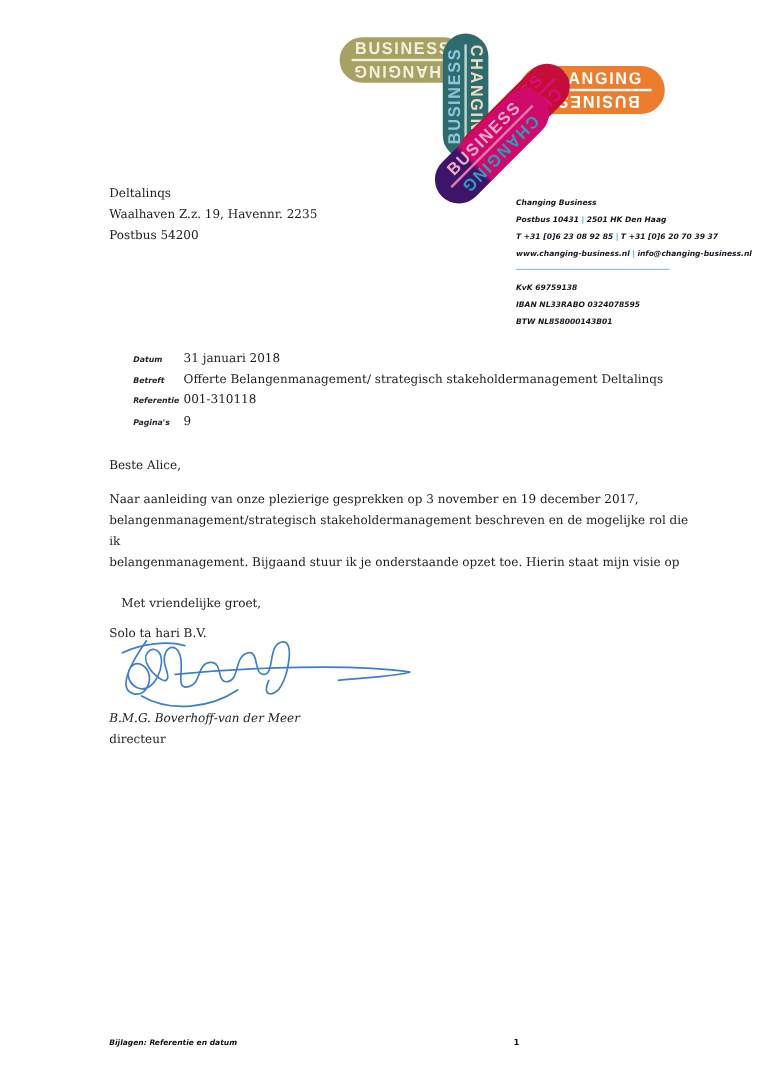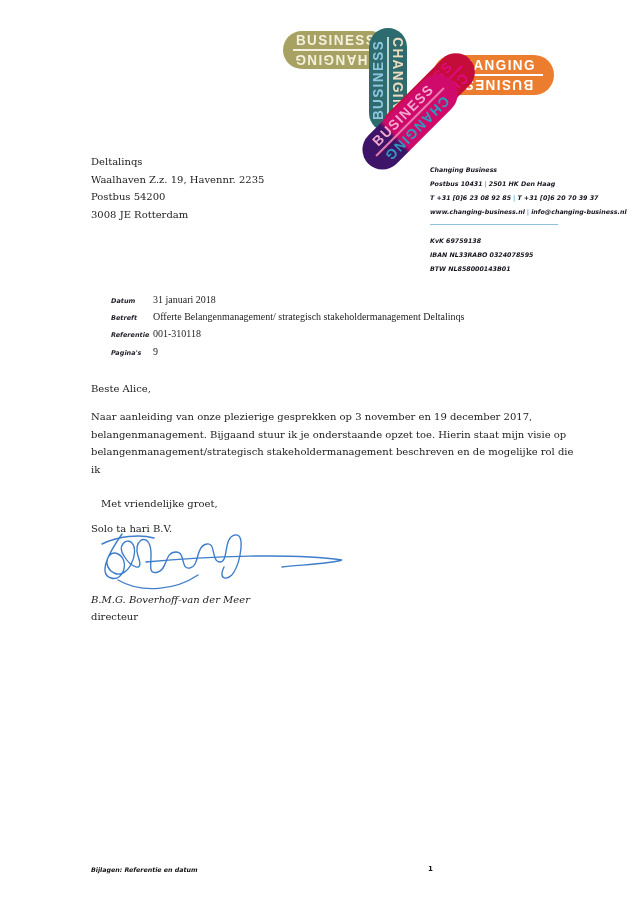--- a/index.html
+++ b/index.html
@@ -59,21 +59,21 @@
   .sender .pipe{color:#56a6d8;padding:0 2px;}
   .sender .rule{width:128px;height:1px;background:#8fc0dd;margin:5px 0 9px 0;}
 
   
   .meta{position:absolute;left:91px;top:294px;}
   .meta .row{display:flex;height:17.2px;align-items:baseline;}
   .meta .label{
     width:42px;flex:0 0 42px;font-family:"DejaVu Sans", sans-serif;font-style:italic;
     font-size:6.5px;color:#23232d;font-weight:bold;padding-left:20px;
   }
-  .meta .value{font-size:10px;color:#1c1c1c;white-space:nowrap;font-family:Liberation Serif, serif;}
+  .meta .value{font-size:10px;color:#1c1c1c;white-space:nowrap;}
 
   
   .salutation{position:absolute;left:91px;top:383px;font-size:10px;}
   .paragraph{position:absolute;left:91px;top:408px;font-size:10px;line-height:17.5px;width:490px;}
   .closing{position:absolute;left:101px;top:498px;font-size:10px;}
   .company{position:absolute;left:91px;top:523px;font-size:10px;}
   .signature{position:absolute;left:88px;top:522px;z-index:5;}
   .signer-name{position:absolute;left:91px;top:594px;font-size:10px;font-style:italic;}
   .signer-title{position:absolute;left:91px;top:611px;font-size:10px;}
 
@@ -117,21 +117,20 @@
       <span class="word word1">BUSINESS</span>
       <span class="rule"></span>
       <span class="word word2 flip">CHANGING</span>
     </div>
   </div>
 
   <div class="recipient">
     <div>Deltalinqs</div>
     <div>Waalhaven Z.z. 19, Havennr. 2235</div>
     <div>Postbus 54200</div>
-    <div>3008 JE Rotterdam</div>
   </div>
 
   <div class="sender">
     <div>Changing Business</div>
     <div><span>Postbus 10431</span><span class="pipe">|</span><span>2501 HK Den Haag</span></div>
     <div><span>T +31 [0]6 23 08 92 85</span><span class="pipe">|</span><span>T +31 [0]6 20 70 39 37</span></div>
     <div><span>www.changing-business.nl</span><span class="pipe">|</span><span>info@changing-business.nl</span></div>
     <div class="rule"></div>
     <div>KvK 69759138</div>
     <div>IBAN NL33RABO 0324078595</div>
@@ -154,22 +153,22 @@
     <div class="row">
       <span class="label">Pagina's</span>
       <span class="value">9</span>
     </div>
   </div>
 
   <div class="salutation">Beste Alice,</div>
 
   <div class="paragraph">
     <div>Naar aanleiding van onze plezierige gesprekken op 3 november en 19 december 2017,</div>
+    <div>belangenmanagement/strategisch stakeholdermanagement beschreven en de mogelijke rol die ik</div>
     <div>belangenmanagement. Bijgaand stuur ik je onderstaande opzet toe. Hierin staat mijn visie op</div>
-    <div>belangenmanagement/strategisch stakeholdermanagement beschreven en de mogelijke rol die ik</div>
   </div>
 
   <div class="closing">Met vriendelijke groet,</div>
   <div class="company">Solo ta hari B.V.</div>
 
   <div class="signature">
     <svg width="260" height="75" viewBox="0 0 260 75">
       <g fill="none" stroke="#3f7ecb" stroke-width="1.4" stroke-linecap="round">
         <path d="M34,12 C20,32 10,52 23,56 C36,60 42,38 30,32 C20,27 13,44 26,51 C40,58 52,30 44,21 C38,15 29,24 36,34 C42,44 57,53 50,34 C45,19 58,11 62,24 C66,36 57,54 70,50 C80,47 76,30 88,30 C98,30 92,48 102,46 C112,44 107,24 119,22 C128,20 123,40 132,40 C141,40 135,15 147,13 C158,11 152,40 146,50 C142,58 129,60 136,45"></path>
         <path d="M58,40 C120,34 205,31 254,38 C242,42 208,43 194,45"></path>

